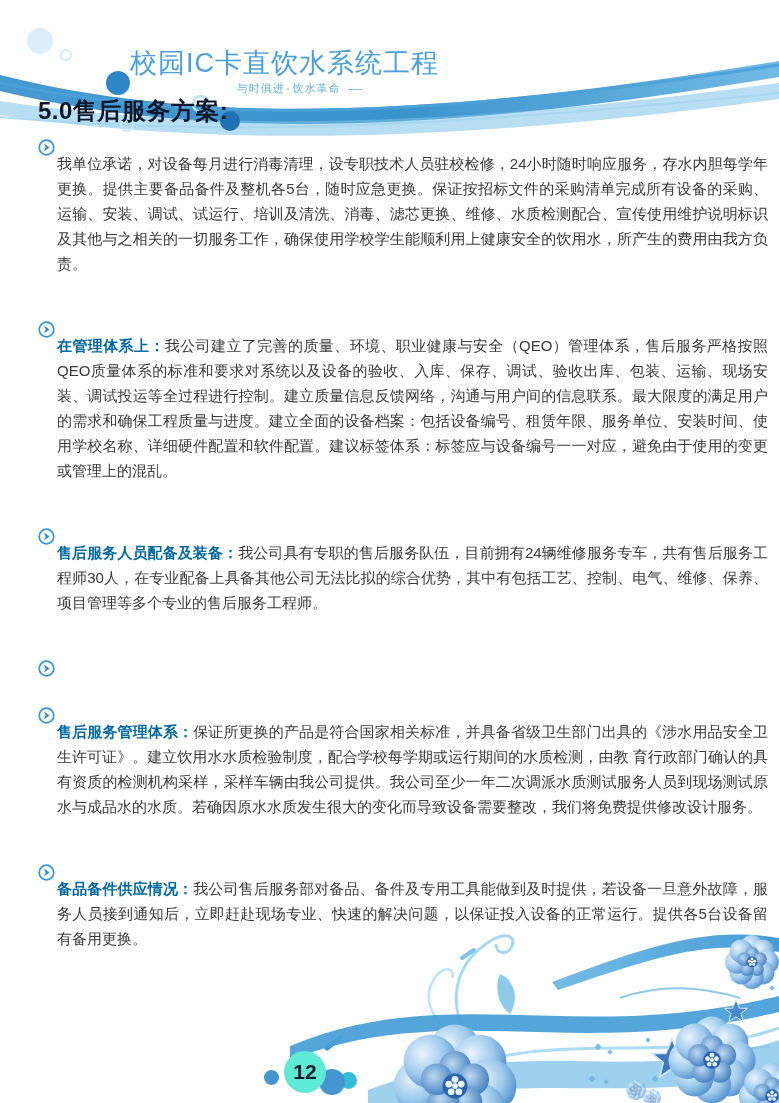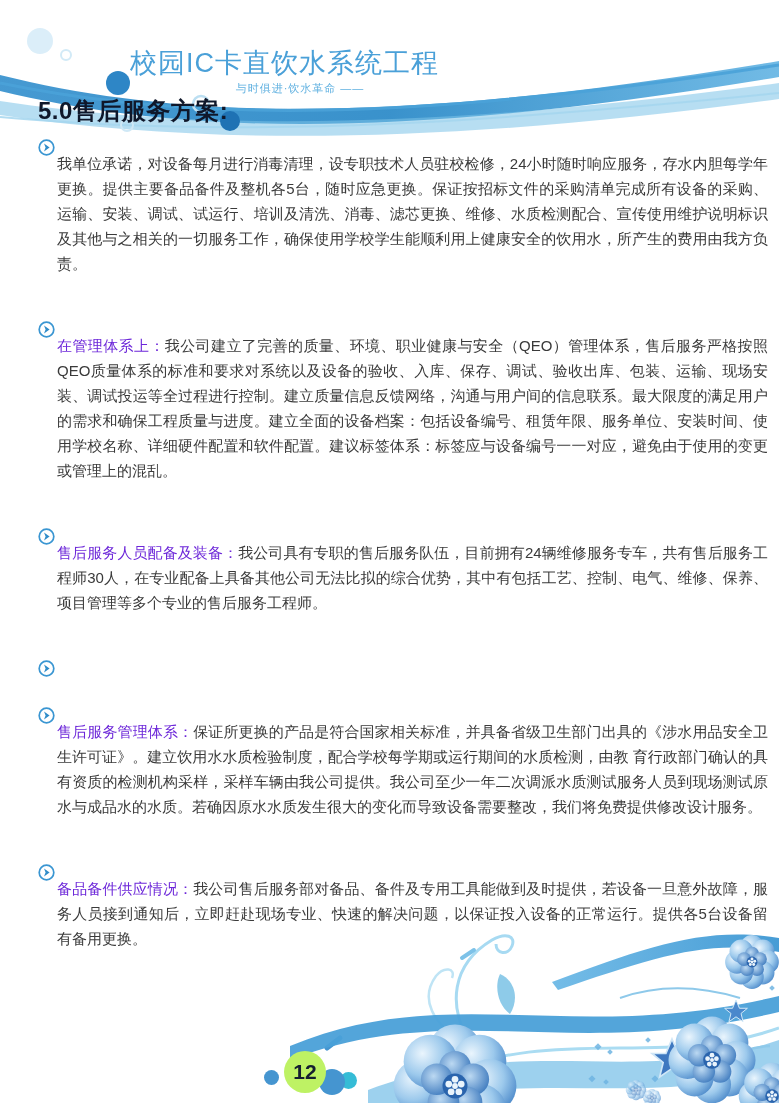--- a/index.html
+++ b/index.html
@@ -10,41 +10,41 @@
   }
   
   .header{position:absolute;top:0;left:0;width:779px;height:118px;margin-top:25px;}
   .header svg{position:absolute;top:0;left:0;}
   .doc-title{
     position:absolute;top:20px;left:130px;width:300px;text-align:center;
     font-size:27px;color:#4aa0d8;letter-spacing:1px;font-weight:400;white-space:nowrap;
   }
   .doc-subtitle{
     position:absolute;top:56px;left:190px;width:220px;text-align:center;
-    font-size:11px;color:#5fb0e0;letter-spacing:1px;white-space:nowrap;
+    font-size:11px;color:#5fb0e0;letter-spacing:1px;white-space:nowrap;font-family:Liberation Mono, monospace;
   }
   
   .content{position:absolute;top:96px;left:38px;width:730px;}
   .section-heading{
     margin:0 0 10px 0;font-size:24px;line-height:30px;font-weight:800;
     color:#0f172a;letter-spacing:0.5px;
   }
   .bullet-list{list-style:none;margin:0;padding:0;}
   .bullet-item{display:flex;gap:2px;margin-bottom:27px;}
   .bullet-icon{flex:0 0 auto;margin-top:3px;}
   .bullet-body{
     flex:1 1 auto;font-size:15px;line-height:25px;color:#3a3a3a;
     text-align:justify;text-justify:inter-ideograph;
   }
-  .bullet-lead{font-weight:normal;color:#6d28d9;}
+  .bullet-lead{font-weight:bold;color:#0369a1;}
   
   .footer-art{position:absolute;left:0;top:928px;width:779px;height:175px;}
   .page-badge{
     position:absolute;left:284px;top:1051px;width:42px;height:42px;border-radius:50%;
-    background:#bef264;display:flex;align-items:center;justify-content:center;
+    background:#5eead4;display:flex;align-items:center;justify-content:center;
     font-size:21px;font-weight:bold;color:#141e30;z-index:5;
   }
   .dot{position:absolute;border-radius:50%;}
   .dot-left{left:264px;top:1070px;width:15px;height:15px;background:#4595d0;}
   .dot-right{left:319px;top:1069px;width:26px;height:26px;background:#4595d0;z-index:4;}
   .dot-teal{left:340px;top:1072px;width:17px;height:17px;background:#35bcd6;z-index:3;}
 </style>
 </head>
 <body>
 

